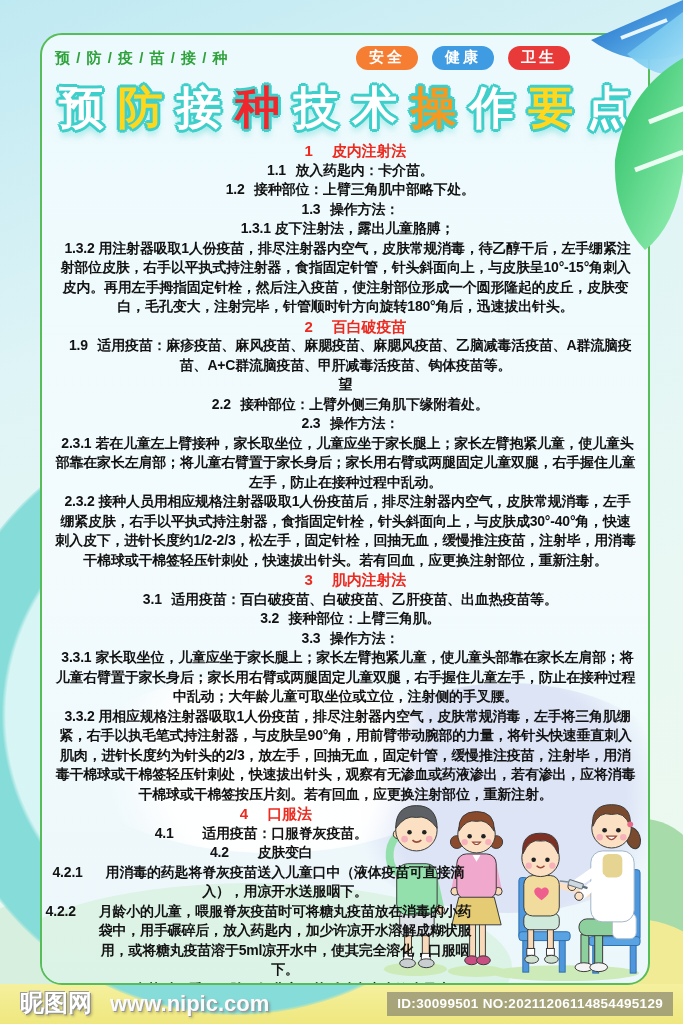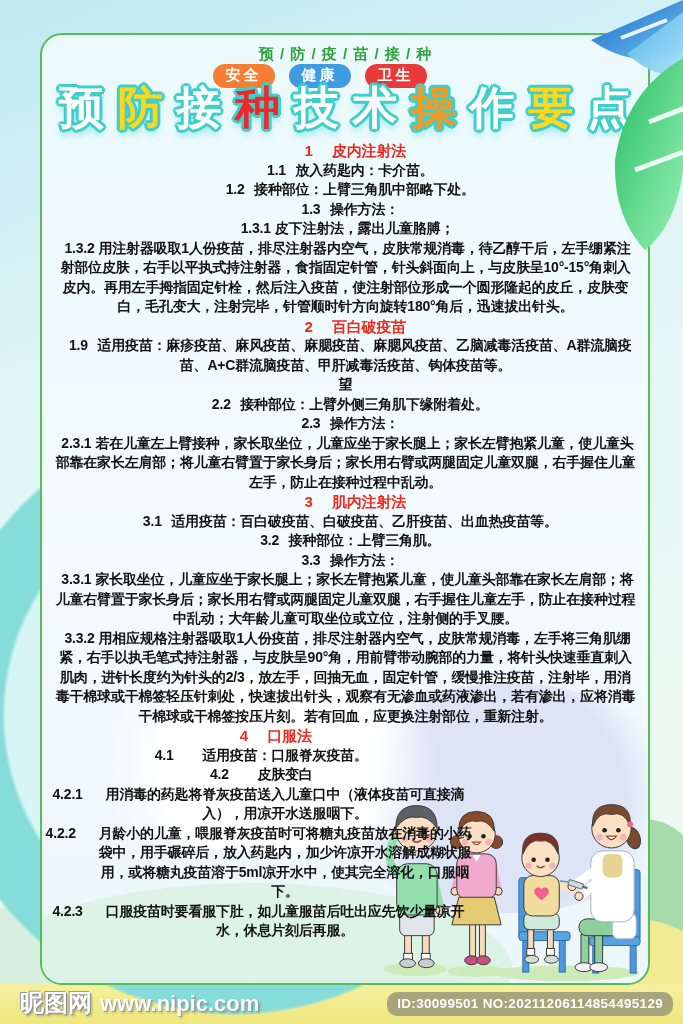--- a/index.html
+++ b/index.html
@@ -20,50 +20,50 @@
   .card{position:absolute;left:40px;top:33px;width:610px;height:952px;box-sizing:border-box;
         border:2px solid #57bd58;border-radius:22px;overflow:hidden;z-index:4;
         background:linear-gradient(180deg,#ecfafd,#f3fbfd 55%,#ecf7fb);}
   .card-blob{position:absolute;border-radius:50%;z-index:0;}
   .cb-lav{right:-40px;bottom:70px;width:360px;height:230px;
         background:radial-gradient(circle,#dde4f6 0 55%,rgba(221,228,246,0) 72%);}
   .cb-cloud{left:30px;bottom:130px;width:400px;height:180px;
         background:radial-gradient(circle,rgba(255,255,255,.95) 0 50%,rgba(255,255,255,0) 75%);}
   .cb-mint{left:-50px;bottom:-70px;width:520px;height:170px;background:rgba(217,242,227,.9);}
   .card-inner{position:relative;z-index:2;padding:8px 12px 0 13px;}
-  .card-head{display:flex;justify-content:space-between;align-items:center;height:26px;margin-top:2px;flex-direction:column;}
+  .card-head{display:flex;justify-content:space-between;align-items:center;height:26px;margin-top:2px;}
   .tagline{color:#2fa23c;font-weight:700;font-size:15px;letter-spacing:1px;}
-  .badges{display:flex;gap:14px;margin-right:52px;}
+  .badges{display:flex;gap:14px;margin-right:66px;}
   .badge{display:inline-block;color:#fff;font-size:15px;font-weight:700;
          padding:2px 13px 3px;border-radius:999px;letter-spacing:3px;}
   .title{display:flex;justify-content:space-between;margin:8px 2px 4px;padding:0 2px;}
   .tch{font-size:45px;line-height:58px;font-weight:900;
        text-shadow:3px 0 0 #3ecfca,-3px 0 0 #3ecfca,0 3px 0 #3ecfca,0 -3px 0 #3ecfca,
                    2px 2px 0 #3ecfca,-2px 2px 0 #3ecfca,2px -2px 0 #3ecfca,-2px -2px 0 #3ecfca,
                    0 6px 7px rgba(62,207,202,.55);}
   
   .sections{position:relative;z-index:2;color:#121212;font-size:14px;line-height:19.5px;
             font-weight:700;letter-spacing:-.2px;text-align:center;}
   .sections p{margin:0;}
   .sec-head{color:#ed2a1f;font-size:15px;}
   .sec-head .num{display:inline-block;min-width:47px;}
   .item .num{display:inline-block;min-width:38px;}
   .section.narrow{width:422px;}
   .item.hang{padding-left:38px;text-indent:-38px;}
   .item.hang .num{width:38px;}
   
   .illu{position:absolute;right:4px;bottom:2px;z-index:1;}
   
-  .wm{position:absolute;left:20px;bottom:5px;z-index:6;display:flex;align-items:baseline;gap:8px;}
+  .wm{position:absolute;left:20px;bottom:5px;z-index:6;display:flex;align-items:baseline;gap:18px;}
   .wm-cn{font-size:24px;font-weight:900;color:#fff;
          text-shadow:1px 1px 0 #8b8b8b,-1px -1px 0 #9a9a9a,2px 2px 3px rgba(0,0,0,.3);}
   .wm-url{font-size:22px;font-weight:700;color:#fbfbfb;
          text-shadow:1px 1px 0 #9a9a9a,2px 2px 3px rgba(0,0,0,.25);}
   .wm-id{position:absolute;right:10px;bottom:8px;height:24px;line-height:24px;padding:0 10px;z-index:6;
-         background:rgba(105,105,105,.55);color:#fff;font-size:13.5px;font-weight:700;letter-spacing:.3px;border-radius:10px;}
+         background:rgba(105,105,105,.55);color:#fff;font-size:13.5px;font-weight:700;letter-spacing:.3px;}
 </style>
 </head>
 <body>
 
 <div class="page">
 
   <div class="blob blob-left-mint"></div>
   <div class="blob blob-right-green"></div>
   <div class="blob blob-right-yellow"></div>
   <div class="strip"></div>
@@ -106,20 +106,21 @@
             <p class="item"><span class="num">1.3.1</span><span class="txt">皮下注射法，露出儿童胳膊；</span></p>
             <p class="item"><span class="num">1.3.2</span><span class="txt">用注射器吸取1人份疫苗，排尽注射器内空气，皮肤常规消毒，待乙醇干后，左手绷紧注射部位皮肤，右手以平执式持注射器，食指固定针管，针头斜面向上，与皮肤呈10°-15°角刺入皮内。再用左手拇指固定针栓，然后注入疫苗，使注射部位形成一个圆形隆起的皮丘，皮肤变白，毛孔变大，注射完毕，针管顺时针方向旋转180°角后，迅速拔出针头。</span></p>
           </div>
           <div class="section">
             <p class="sec-head"><span class="num">2</span><span>百白破疫苗</span></p>
             <p class="item"><span class="num">1.9</span><span class="txt">适用疫苗：麻疹疫苗、麻风疫苗、麻腮疫苗、麻腮风疫苗、乙脑减毒活疫苗、A群流脑疫苗、A+C群流脑疫苗、甲肝减毒活疫苗、钩体疫苗等。</span></p>
             <p class="item"><span class="txt">望</span></p>
             <p class="item"><span class="num">2.2</span><span class="txt">接种部位：上臂外侧三角肌下缘附着处。</span></p>
             <p class="item"><span class="num">2.3</span><span class="txt">操作方法：</span></p>
             <p class="item"><span class="num">2.3.1</span><span class="txt">若在儿童左上臂接种，家长取坐位，儿童应坐于家长腿上；家长左臂抱紧儿童，使儿童头部靠在家长左肩部；将儿童右臂置于家长身后；家长用右臂或两腿固定儿童双腿，右手握住儿童左手，防止在接种过程中乱动。</span></p>
+            <p class="item"><span class="num">2.3.2</span><span class="txt">接种人员用相应规格注射器吸取1人份疫苗后，排尽注射器内空气，皮肤常规消毒，左手绷紧皮肤，右手以平执式持注射器，食指固定针栓，针头斜面向上，与皮肤成30°-40°角，快速刺入皮下，进针长度约1/2-2/3，松左手，固定针栓，回抽无血，缓慢推注疫苗，注射毕，用消毒干棉球或干棉签轻压针刺处，快速拔出针头。若有回血，应更换注射部位，重新注射。</span></p>
           </div>
           <div class="section">
             <p class="sec-head"><span class="num">3</span><span>肌内注射法</span></p>
             <p class="item"><span class="num">3.1</span><span class="txt">适用疫苗：百白破疫苗、白破疫苗、乙肝疫苗、出血热疫苗等。</span></p>
             <p class="item"><span class="num">3.2</span><span class="txt">接种部位：上臂三角肌。</span></p>
             <p class="item"><span class="num">3.3</span><span class="txt">操作方法：</span></p>
             <p class="item"><span class="num">3.3.1</span><span class="txt">家长取坐位，儿童应坐于家长腿上；家长左臂抱紧儿童，使儿童头部靠在家长左肩部；将儿童右臂置于家长身后；家长用右臂或两腿固定儿童双腿，右手握住儿童左手，防止在接种过程中乱动；大年龄儿童可取坐位或立位，注射侧的手叉腰。</span></p>
             <p class="item"><span class="num">3.3.2</span><span class="txt">用相应规格注射器吸取1人份疫苗，排尽注射器内空气，皮肤常规消毒，左手将三角肌绷紧，右手以执毛笔式持注射器，与皮肤呈90°角，用前臂带动腕部的力量，将针头快速垂直刺入肌肉，进针长度约为针头的2/3，放左手，回抽无血，固定针管，缓慢推注疫苗，注射毕，用消毒干棉球或干棉签轻压针刺处，快速拔出针头，观察有无渗血或药液渗出，若有渗出，应将消毒干棉球或干棉签按压片刻。若有回血，应更换注射部位，重新注射。</span></p>
           </div>
           <div class="section narrow">

